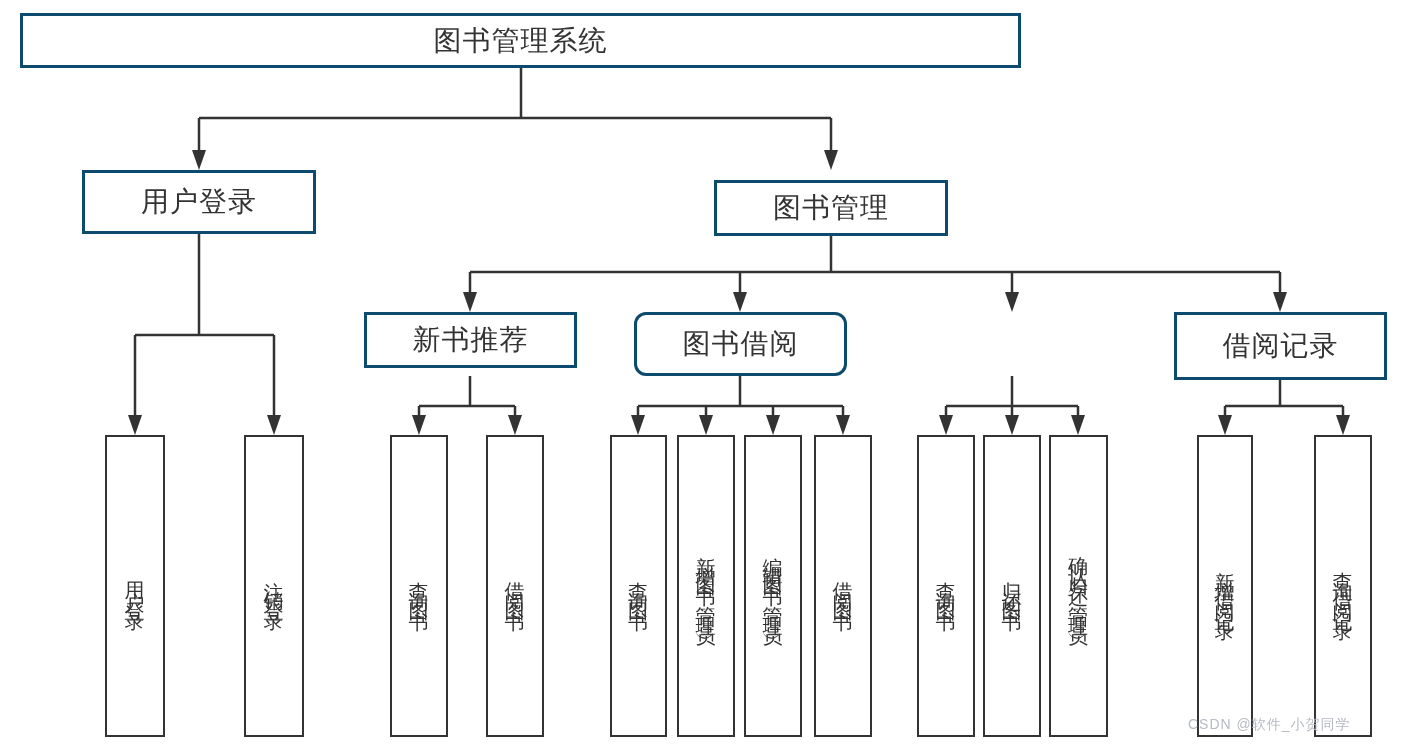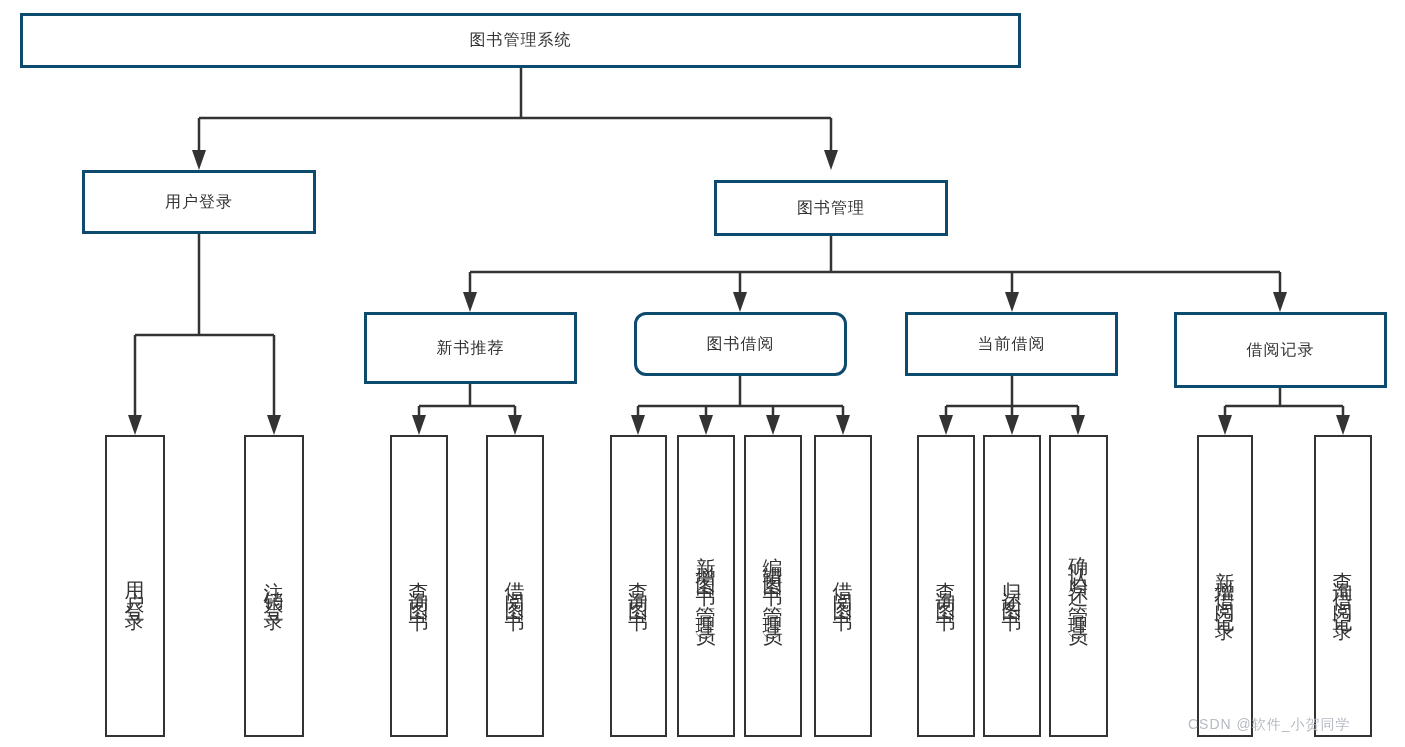--- a/index.html
+++ b/index.html
@@ -25,21 +25,21 @@
     z-index: 1;
   }
   .hbox {
     position: absolute;
     box-sizing: border-box;
     background: #ffffff;
     border: 3px solid #0c4a6e;
     display: flex;
     align-items: center;
     justify-content: center;
-    font-size: 16px;
+    font-size: 28px;
     letter-spacing: 1px;
     color: #333333;
     z-index: 2;
     white-space: nowrap;
   }
   .hbox.root {
     border-width: 3px;
   }
   .vbox {
     position: absolute;
@@ -107,24 +107,23 @@
       <polygon points="1218,415 1232,415 1225,435"></polygon>
       <polygon points="1336,415 1350,415 1343,435"></polygon>
     </g>
   </svg>
 
   <div class="hbox root" style="left:20px; top:13px; width:1001px; height:55px;">图书管理系统</div>
 
   <div class="hbox" style="left:82px; top:170px; width:234px; height:64px;">用户登录</div>
   <div class="hbox" style="left:714px; top:180px; width:234px; height:56px;">图书管理</div>
 
-  <div class="hbox" style="left:364px; top:312px; width:213px; height:72px;">新书推荐</div>
+  <div class="hbox" style="left:364px; top:312px; width:213px; height:56px;">新书推荐</div>
   <div class="hbox" style="left:634px; top:312px; width:213px; height:64px;border-radius:12px;">图书借阅</div>
-  <div class="hbox" style="left:905px; top:312px; width:213px; height:64px;">当前借阅</div>
-  <div class="hbox" style="left:1174px; top:312px; width:213px; height:76px;text-align:center;">借阅记录</div>
+  <div class="hbox" style="left:1174px; top:312px; width:213px; height:68px;text-align:center;">借阅记录</div>
 
   <div class="vbox" style="left:105px; width:60px;">
     <span class="vtext">用户登录</span>
   </div>
   <div class="vbox" style="left:244px; width:60px;">
     <span class="vtext">注销登录</span>
   </div>
 
   <div class="vbox" style="left:390px; width:58px;">
     <span class="vtext">查询图书</span>

